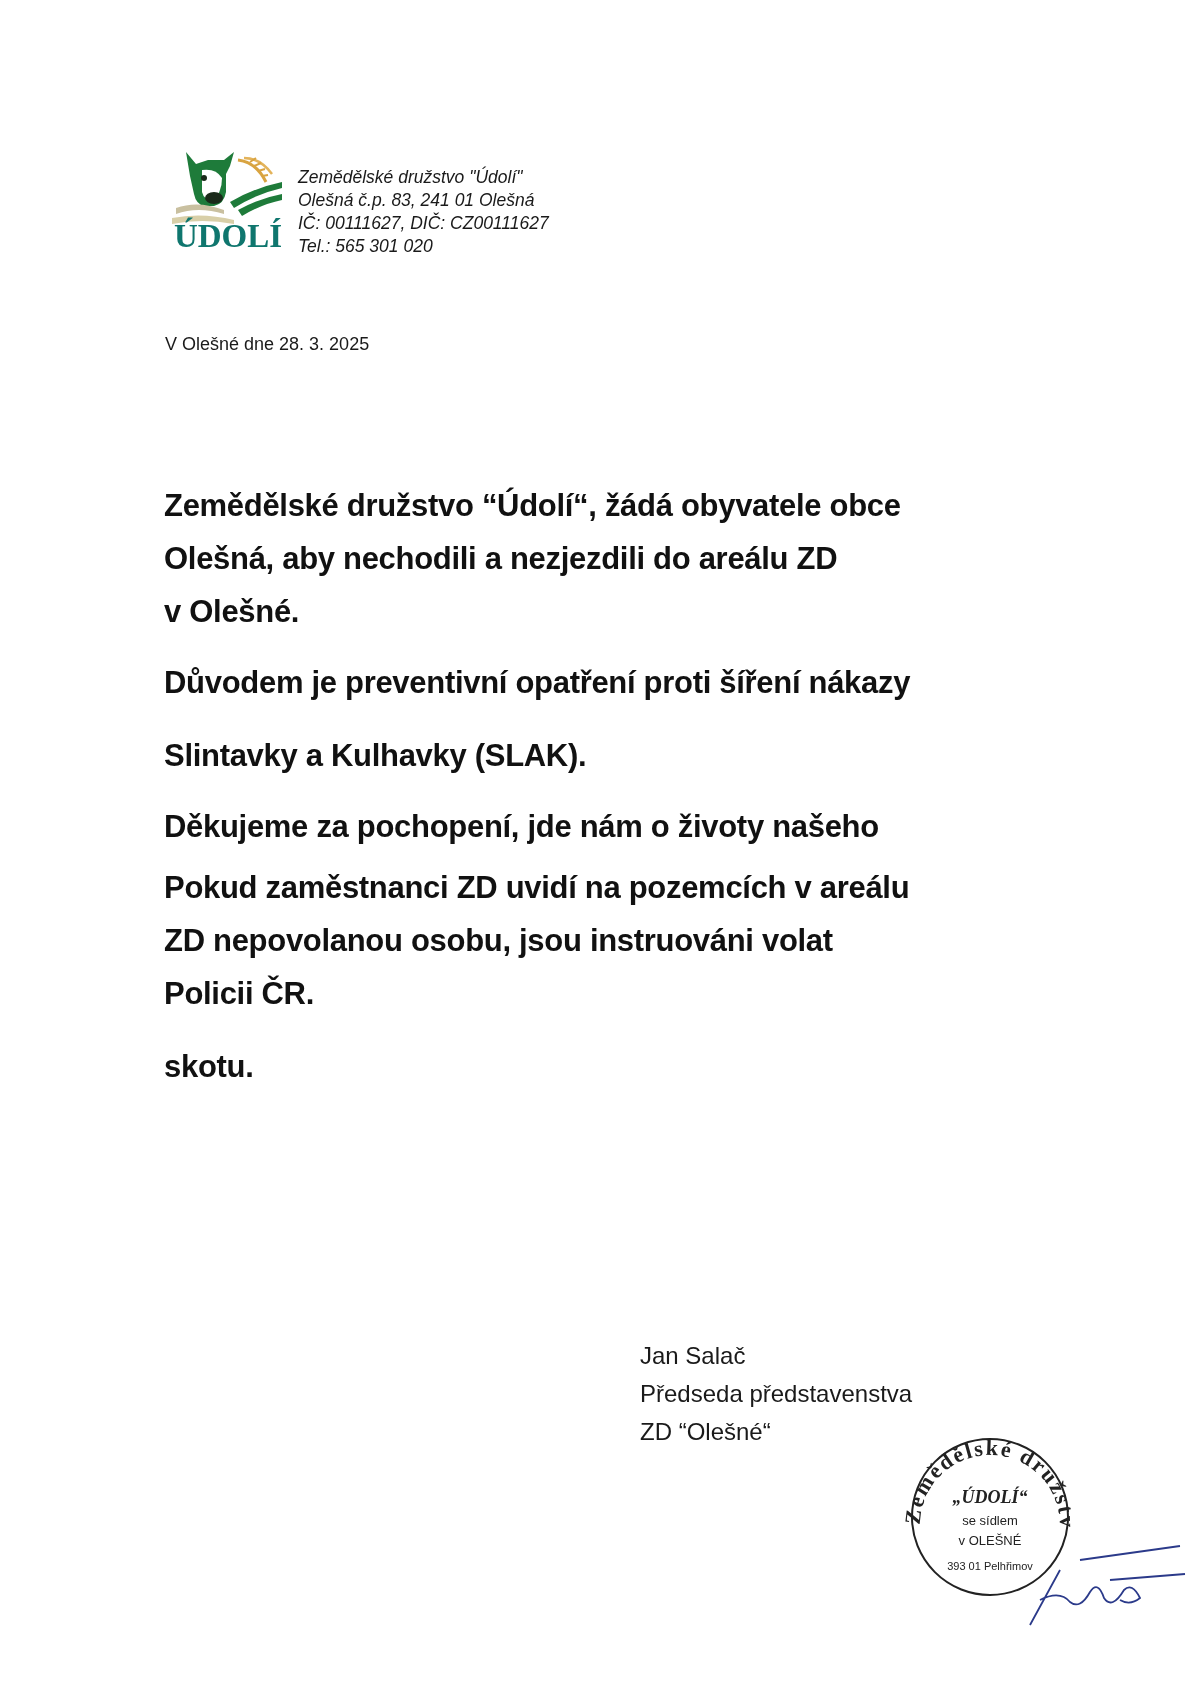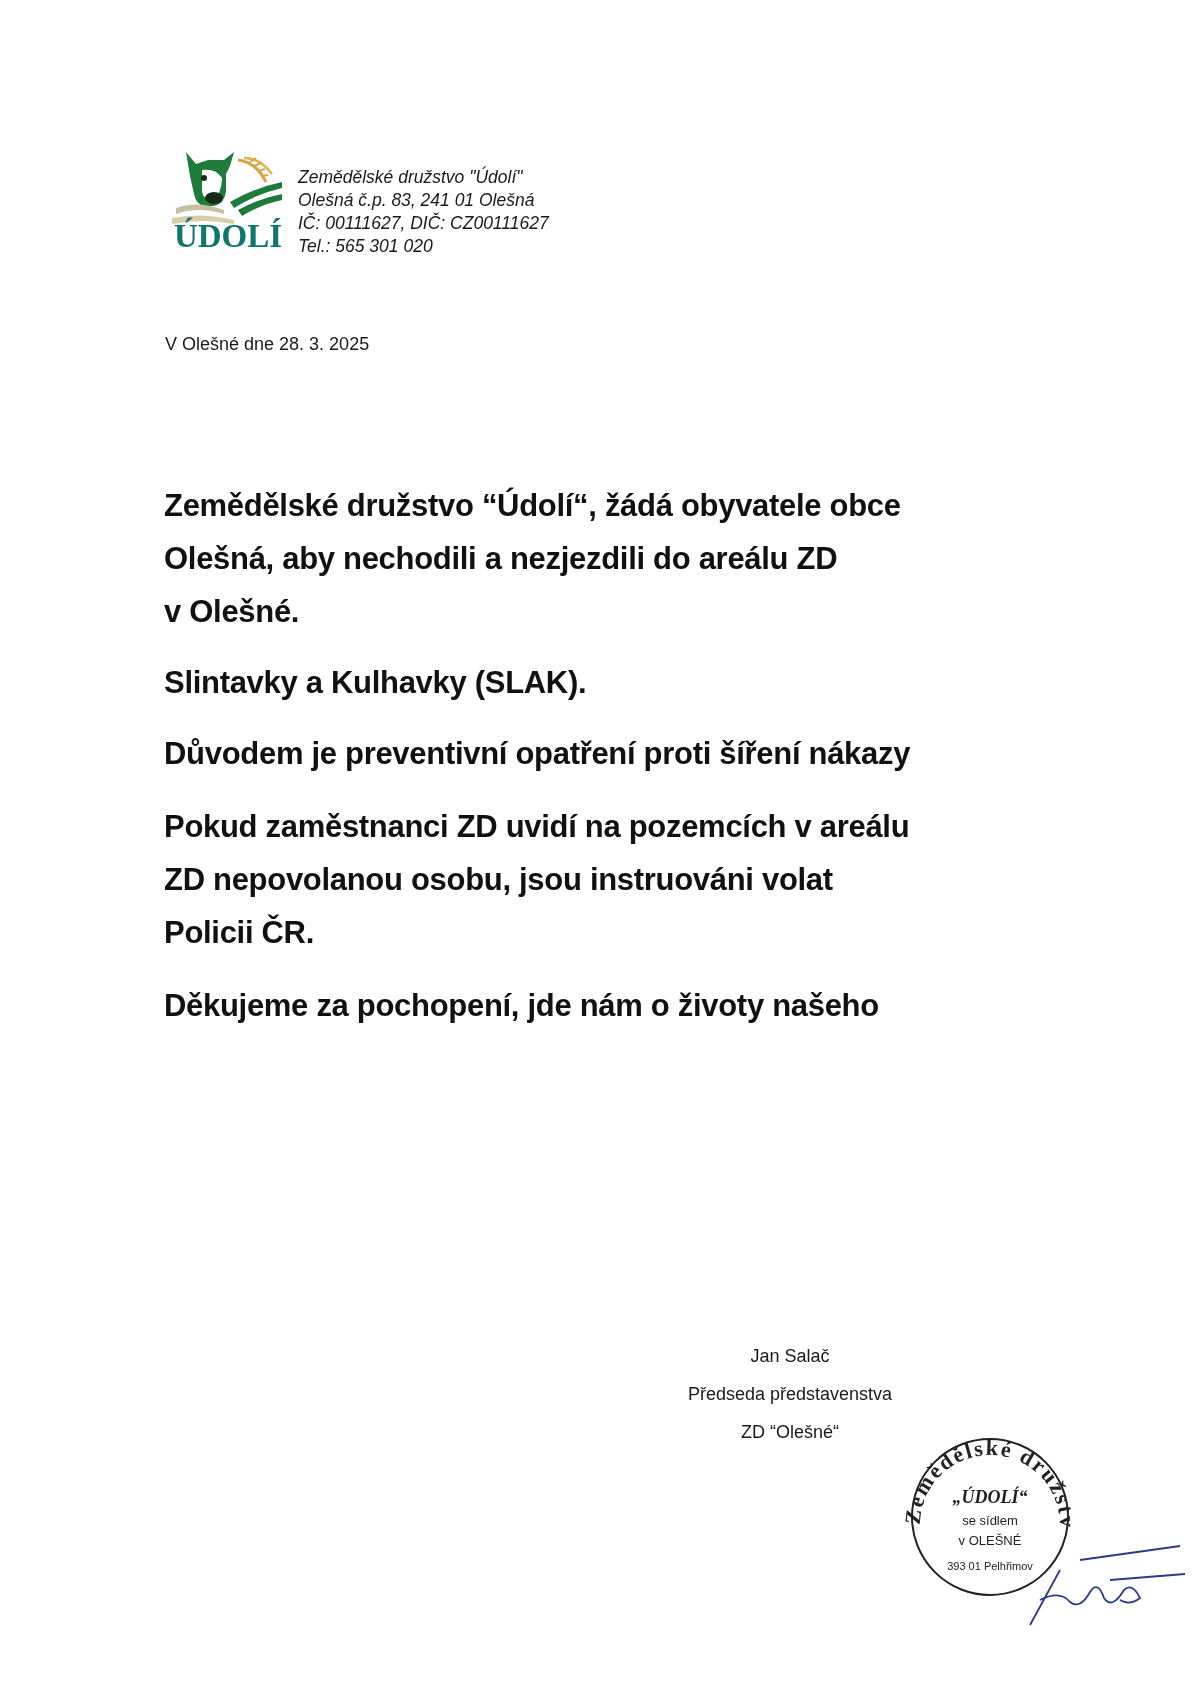--- a/index.html
+++ b/index.html
@@ -19,22 +19,22 @@
       font-style: italic; font-size: 17.5px; line-height: 23px; color: #1a1a1a;
     }
     .date-line { position: absolute; left: 165px; top: 334px; font-size: 18px; color: #1a1a1a; }
     .body-text { position: absolute; left: 160px; top: 475px; width: 920px; }
     .para {
       font-weight: bold; font-size: 31px; line-height: 53px; color: #111;
       margin: 4px; letter-spacing: -0.3px;
     }
     .line { display: block; white-space: nowrap; }
     .signature-block {
-      position: absolute; left: 640px; top: 1337px; width: 300px; text-align: center;
-      font-size: 18px; line-height: 38px; color: #1a1a1a;
+      position: absolute; left: 640px; top: 1337px; width: 300px; 
+      font-size: 24px; line-height: 38px; color: #1a1a1a;
     }
     .stamp { position: absolute; left: 890px; top: 1425px; width: 200px; height: 180px; }
     .sign-scrawl { position: absolute; left: 1020px; top: 1540px; width: 170px; height: 90px; }
   </style>
 </head>
 <body>
 
 <div class="letterhead">
   <div class="logo">
     <svg width="118" height="80" viewBox="0 0 118 80">
@@ -64,33 +64,36 @@
 </div>
 
 <div class="date-line">V Olešné dne 28. 3. 2025</div>
 
 <div class="body-text">
   <p class="para" style="margin-bottom:18px;">
     <span class="line">Zemědělské družstvo “Údolí“, žádá obyvatele obce</span>
     <span class="line">Olešná, aby nechodili a nezjezdili do areálu ZD</span>
     <span class="line">v Olešné.</span>
   </p>
+  <p class="para" style="margin-bottom:20px;">
+    <span class="line">Důvodem je preventivní opatření proti šíření nákazy</span>
+  </p>
   <p class="para" style="margin-bottom:18px;">
     <span class="line">Slintavky a Kulhavky (SLAK).</span>
   </p>
-  <p class="para" style="margin-bottom:20px;">
-    <span class="line">Důvodem je preventivní opatření proti šíření nákazy</span>
+  <p class="para" style="margin-bottom:8px;">
+    <span class="line">Děkujeme za pochopení, jde nám o životy našeho</span>
   </p>
   <p class="para" style="margin-bottom:20px;">
     <span class="line">Pokud zaměstnanci ZD uvidí na pozemcích v areálu</span>
     <span class="line">ZD nepovolanou osobu, jsou instruováni volat</span>
     <span class="line">Policii ČR.</span>
   </p>
-  <p class="para" style="margin-bottom:8px;">
-    <span class="line">Děkujeme za pochopení, jde nám o životy našeho</span>
+  <p class="para">
+    <span class="line">skotu.</span>
   </p>
 </div>
 
 <div class="signature-block">
   <div>Jan Salač</div>
   <div>Předseda představenstva</div>
   <div>ZD “Olešné“</div>
 </div>
 
 <div class="stamp">

